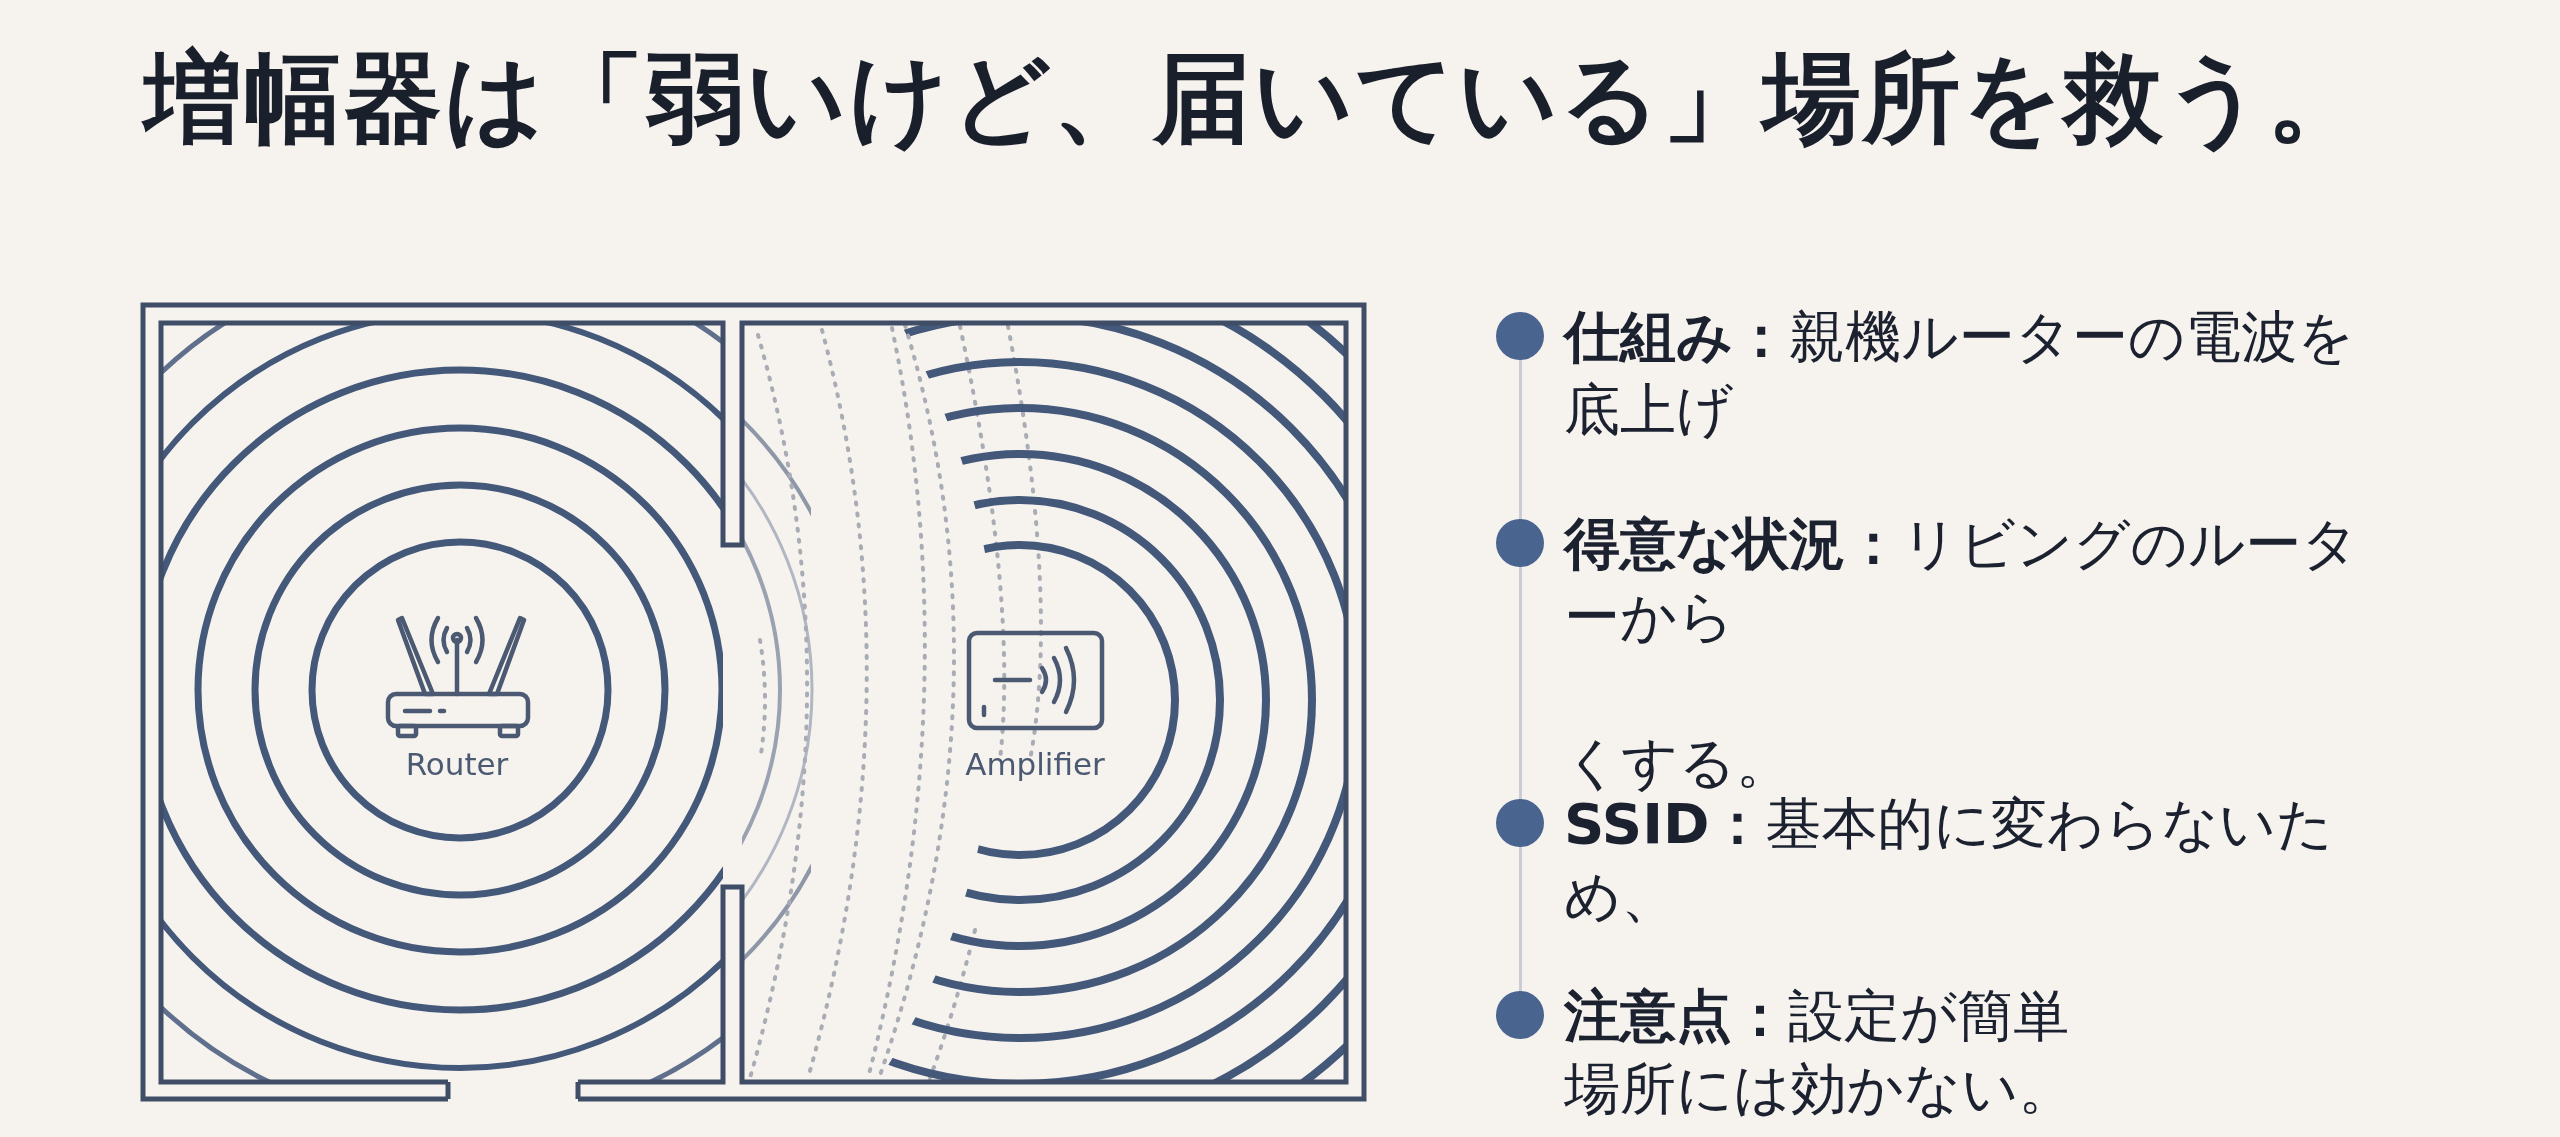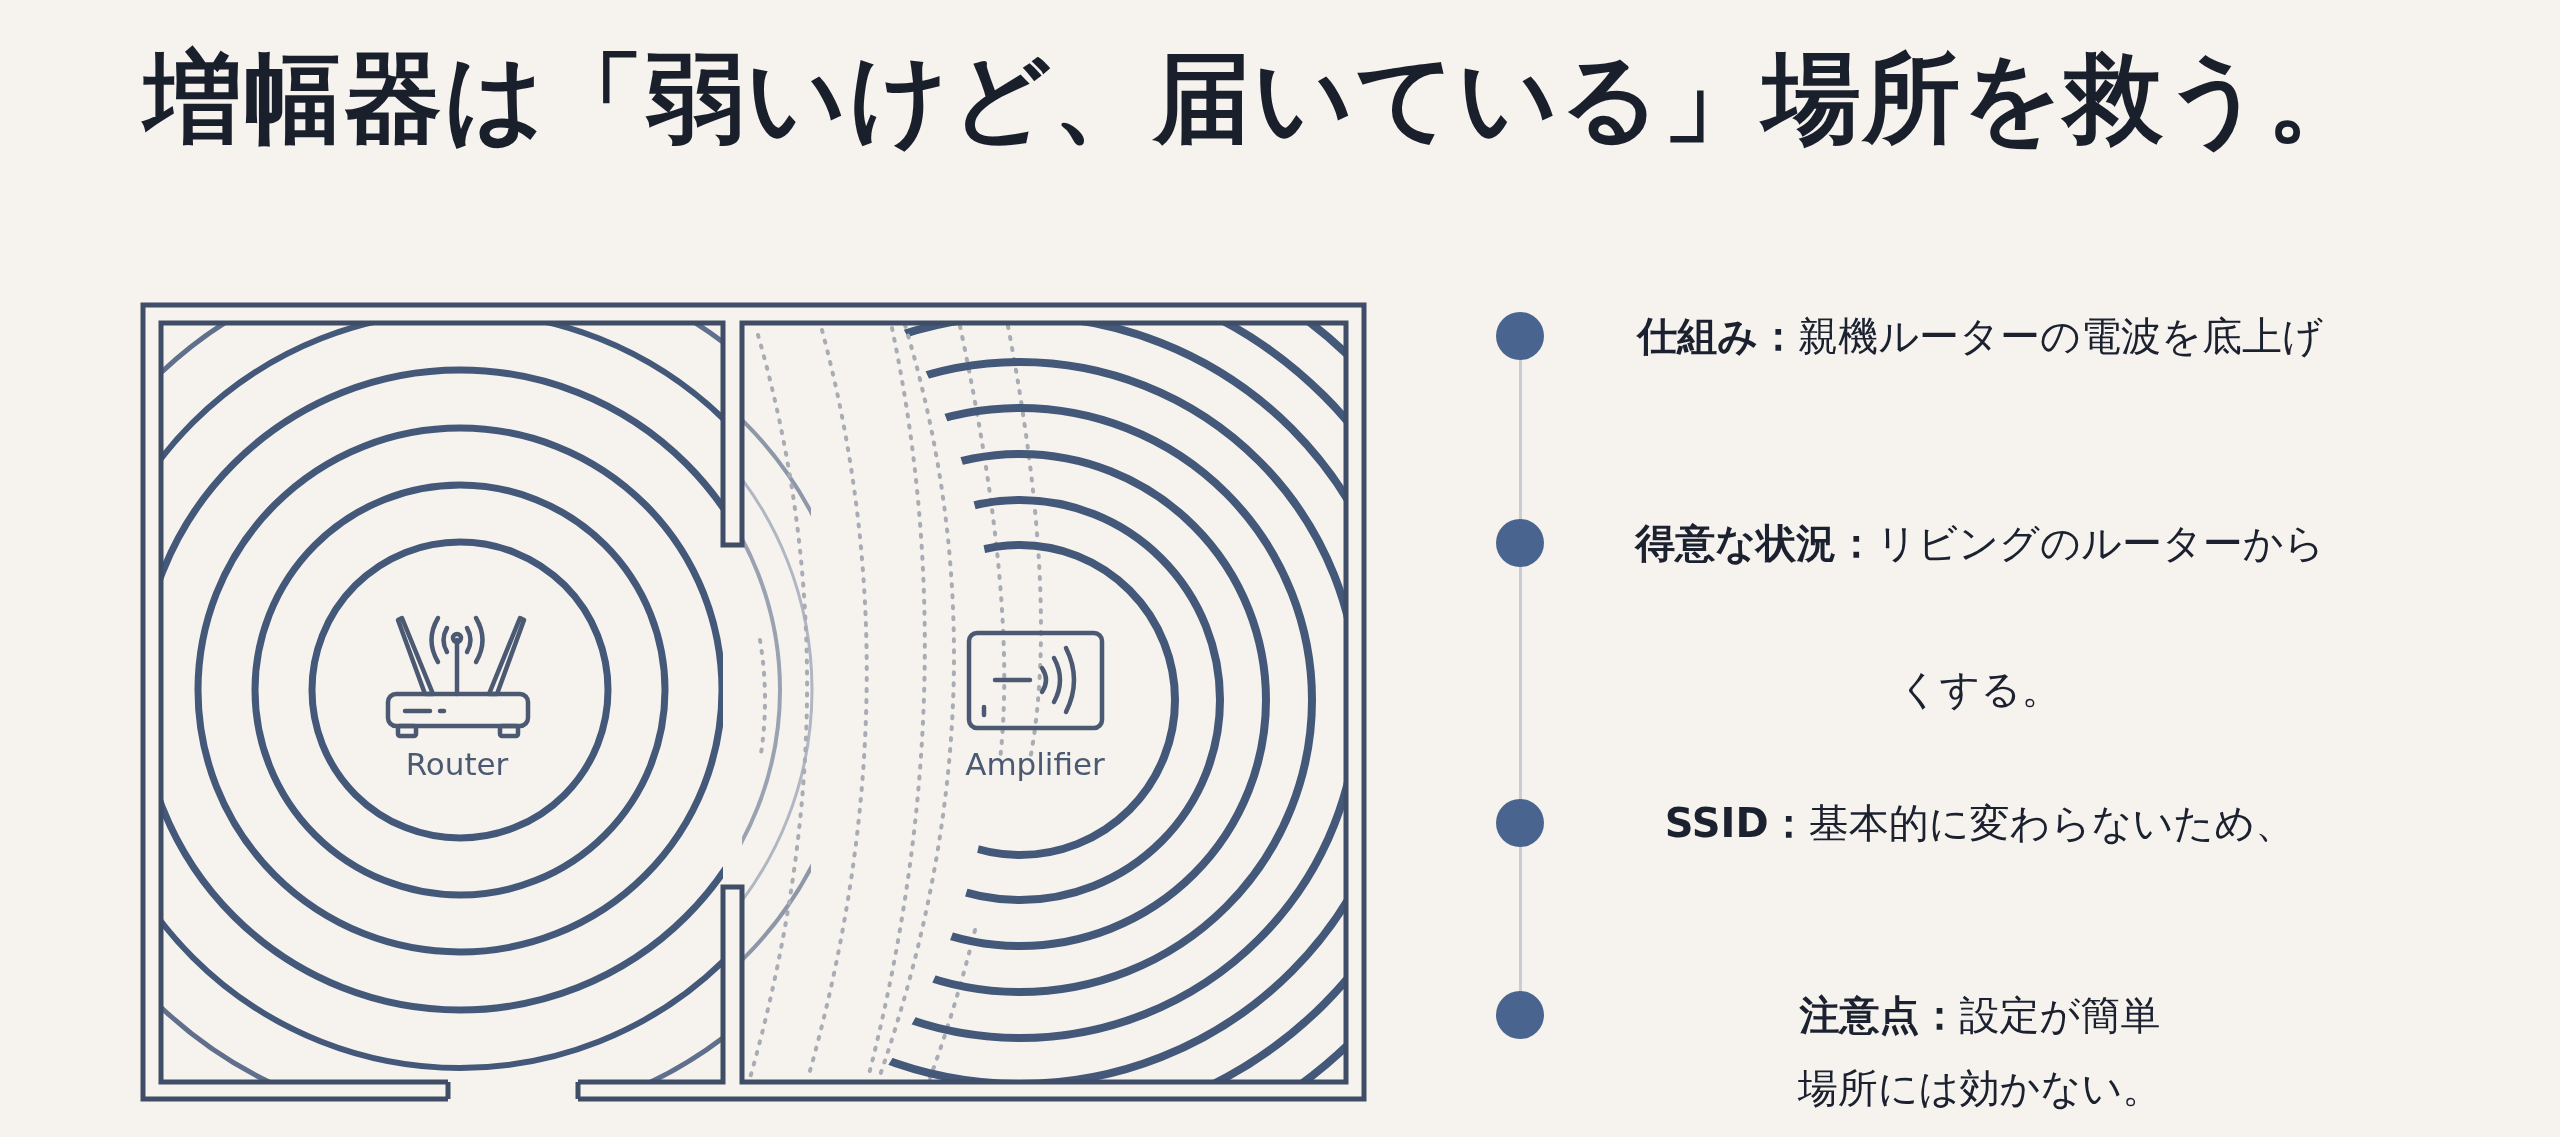--- a/index.html
+++ b/index.html
@@ -62,27 +62,26 @@
       position: absolute;
       left: 0;
       top: 12px;
       width: 48px;
       height: 48px;
       border-radius: 50%;
       background: #4a6490;
     }
     .point-text {
       position: absolute;
-      left: 84px;
+      left: 68px;
       top: 0;
       width: 800px;
-      font-size: 40px;
+      font-size: 56px;
       line-height: 73px;
       color: #1c2130;
-      text-align: center;
     }
     .point-label {
       font-weight: 700;
     }
   </style>
 </head>
 <body>
 
 <h1 class="title">増幅器は「弱いけど、届いている」場所を救う。</h1>
 

